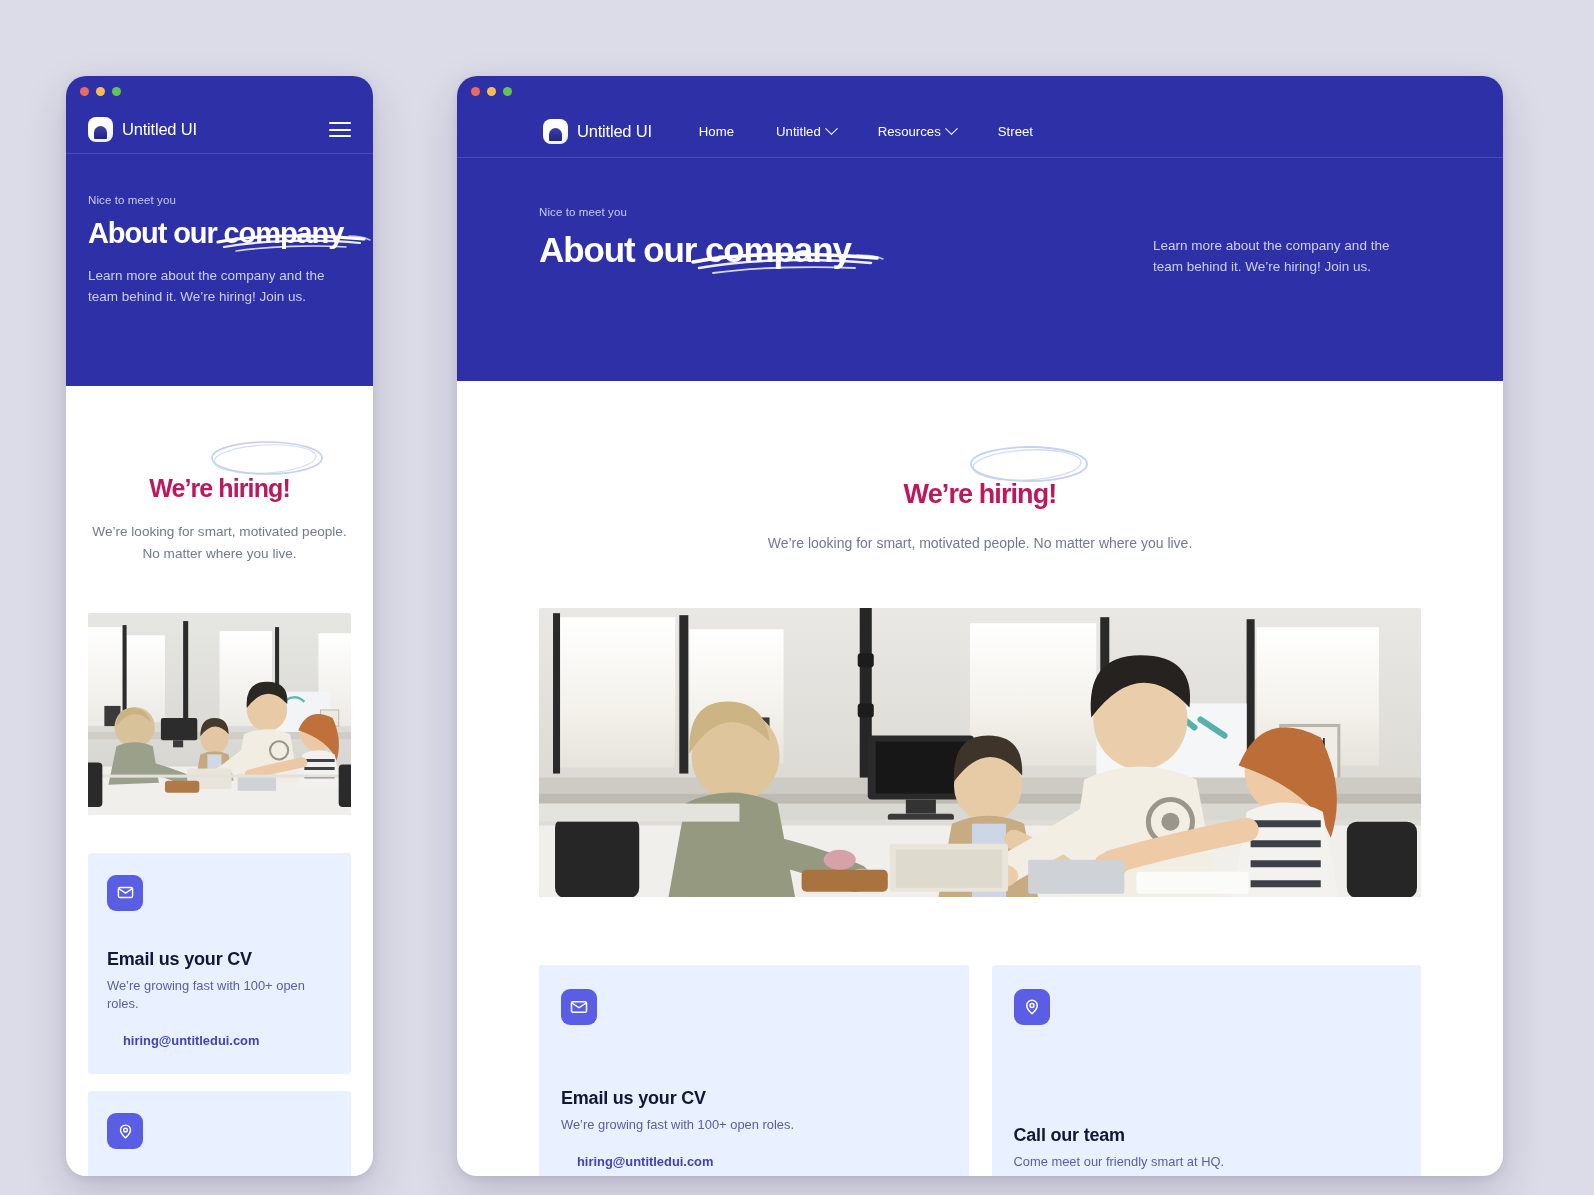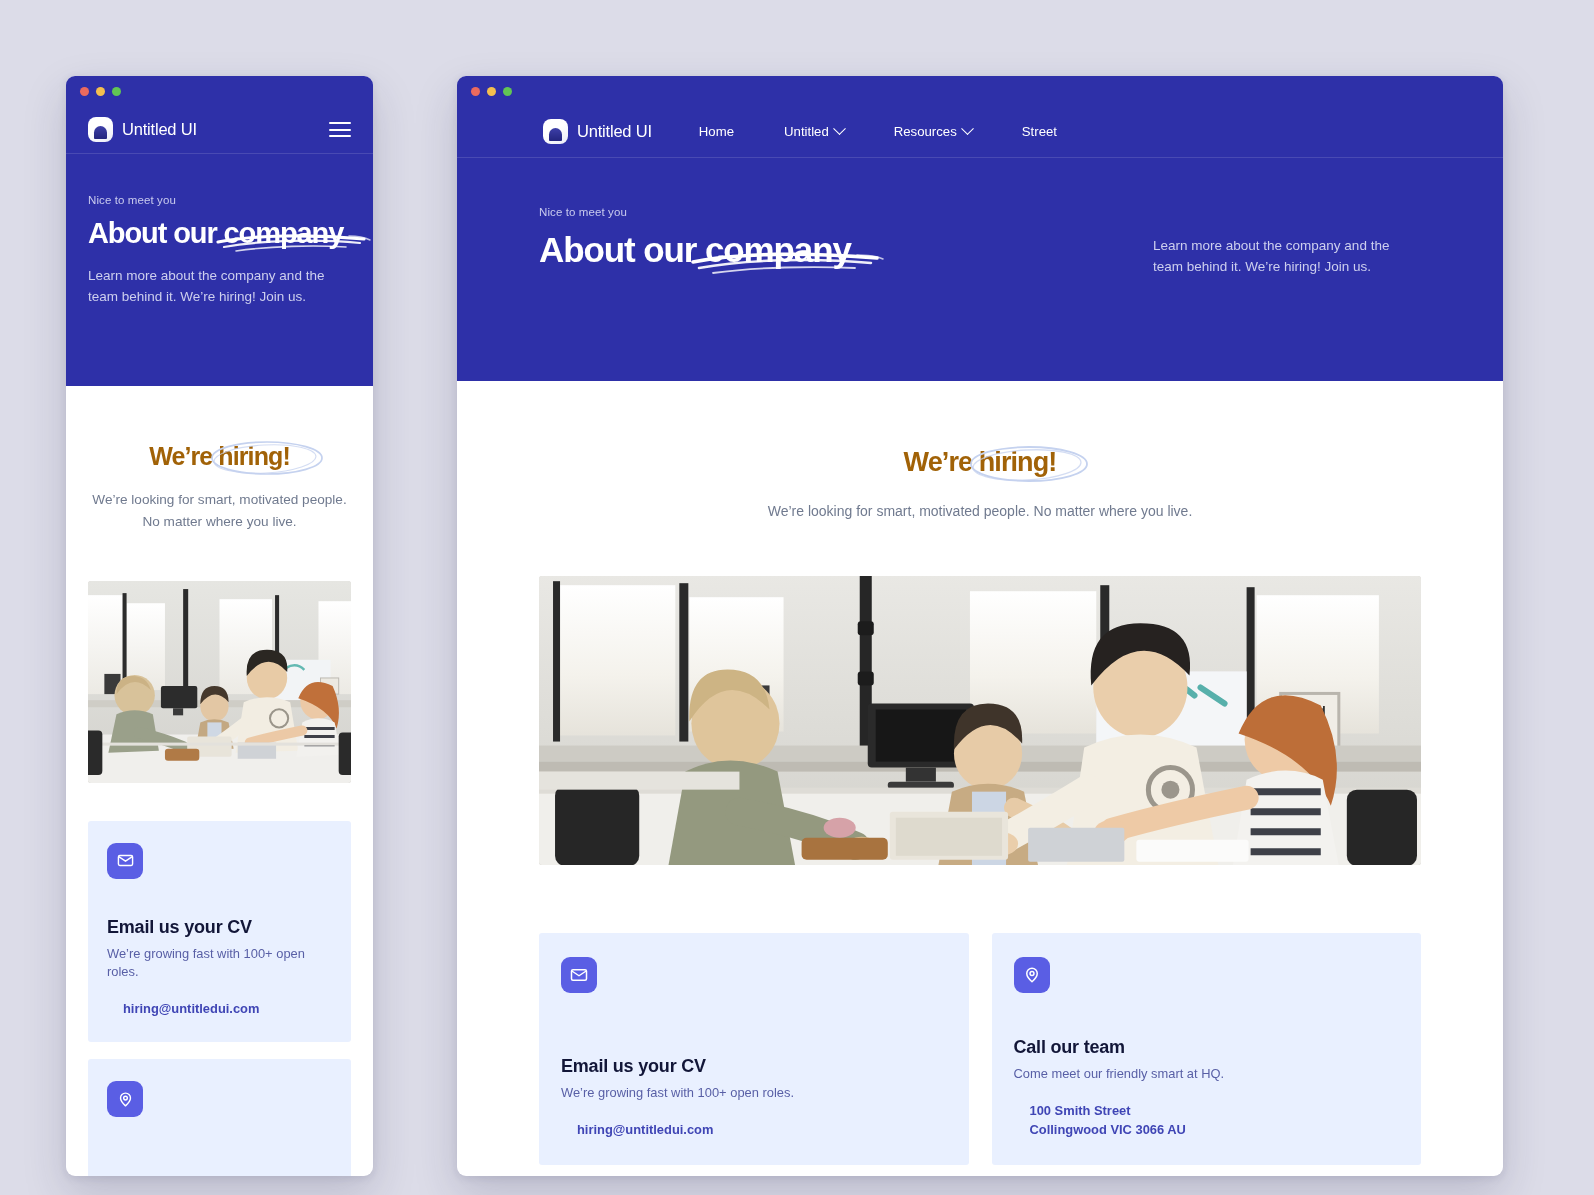--- a/index.html
+++ b/index.html
@@ -10,21 +10,21 @@
     background: #dcdce8;
     font-family: "Liberation Sans", sans-serif;
     overflow: hidden;
     position: relative;
   }
 
   
   .window {
     position: absolute;
     background: #ffffff;
-    border-radius: 9px;
+    border-radius: 20px;
     overflow: hidden;
     box-shadow: 0 18px 44px rgba(40,40,80,0.18), 0 2px 8px rgba(40,40,80,0.10);
   }
 
   .mobile-window {
     left: 66px;
     top: 76px;
     width: 307px;
     height: 1100px;
   }
@@ -97,21 +97,21 @@
     margin-bottom: 3px;
   }
   .brand-name {
     color: #ffffff;
     font-size: 16.5px;
     letter-spacing: -0.2px;
     font-weight: 500;
     white-space: nowrap;
   }
 
-  .nav-links { display: flex; align-items: center; gap: 16px; margin-left: 30px; }
+  .nav-links { display: flex; align-items: center; gap: 8px; margin-left: 30px; }
   .nav-link {
     color: #ffffff;
     font-size: 13.2px;
     font-weight: 500;
     padding: 0 17px;
     display: flex;
     align-items: center;
     gap: 6px;
     white-space: nowrap;
     cursor: pointer;
@@ -169,25 +169,26 @@
     margin-top: 30px;
   }
   .desktop-hero-body .hero-sub { font-size: 13.5px; }
 
   
   .hiring { text-align: center; background: #fff; }
   .mobile-window .hiring { padding: 56px 24px 0 24px; }
   .desktop-window .hiring { padding: 66px 60px 0 60px; }
 
   .hiring-title {
-    color: #a16207;
+    color: #be185d;
     font-weight: 700;
     letter-spacing: -0.9px;
     position: relative;
     display: inline-block;
+    margin-top: 32px;
   }
   .mobile-window .hiring-title { font-size: 25px; }
   .desktop-window .hiring-title { font-size: 27px; }
 
   .hiring-sub { color: #707a8f; line-height: 1.6; }
   .mobile-window .hiring-sub { font-size: 13.6px; margin-top: 18px; max-width: 280px; margin-left:auto; margin-right:auto; }
   .desktop-window .hiring-sub { font-size: 14px; margin-top: 22px; }
 
   
   .photo {
@@ -556,21 +557,17 @@
     <div class="card">
       <div class="card-icon">
         <svg width="18" height="18" viewBox="0 0 24 24" fill="none" stroke="#ffffff" stroke-width="2" stroke-linecap="round" stroke-linejoin="round">
           <path d="M12 21s7-6.2 7-11a7 7 0 10-14 0c0 4.8 7 11 7 11z"></path>
             <circle cx="12" cy="10" r="2.6"></circle>
         </svg>
       </div>
       <div class="card-spacer"></div>
       <div class="card-title">Call our team</div>
       <div class="card-desc">Come meet our friendly smart at HQ.</div>
-      <div class="card-link">
-        <span class="card-addr-line">100 Smith Street</span>
-        <span class="card-addr-line">Collingwood VIC 3066 AU</span>
-      </div>
     </div>
 
 
   </div>
 </div>
 
 </body></html>

